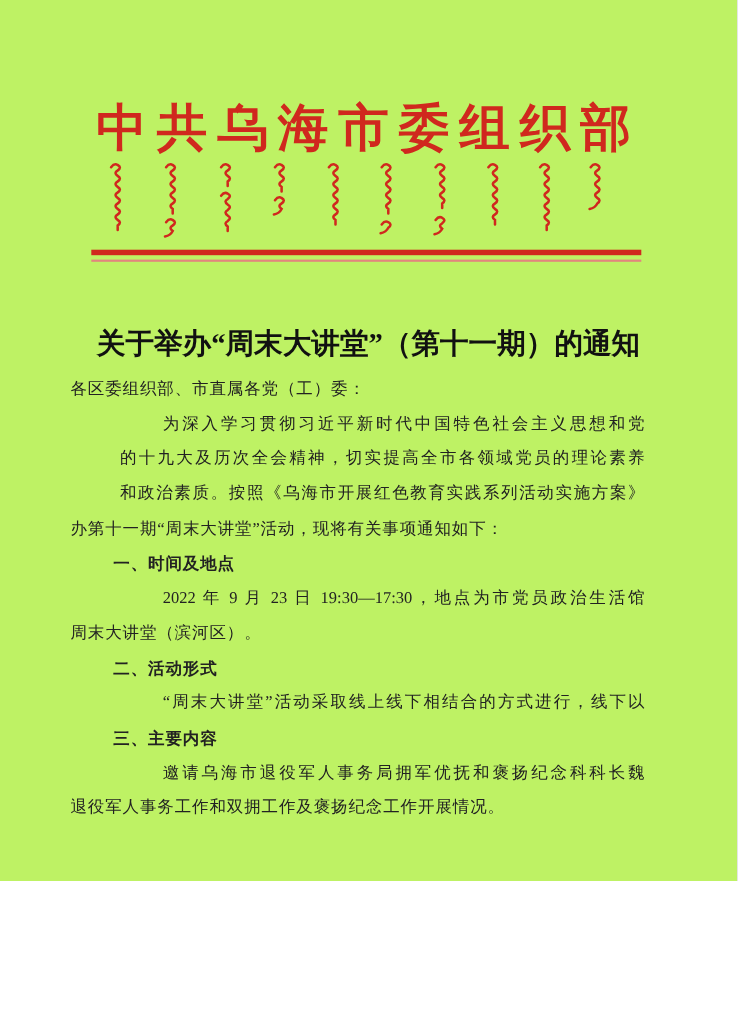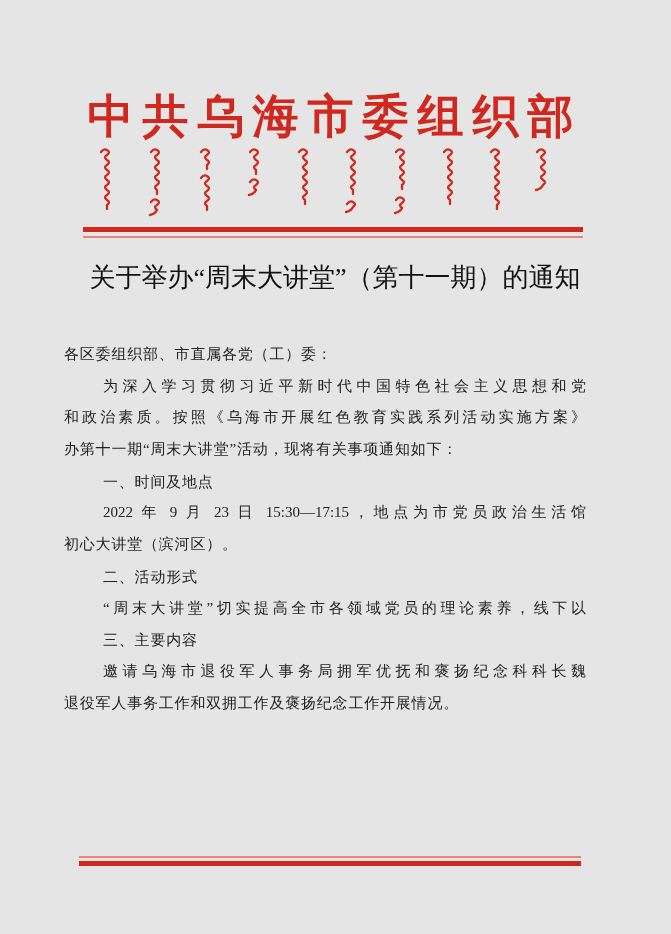--- a/index.html
+++ b/index.html
@@ -3,48 +3,48 @@
 <meta charset="utf-8">
 <style>
   :root{
     --red:#d0281e;
     --thin-rule:#e2867e;
     --title-black:#111111;
     --body-text:#222222;
   }
   html,body{margin:0;padding:0;background:#ffffff;}
   .page{
-    position:relative;width:670px;height:934px;background:#e5e5e5;
+    position:relative;width:670px;height:801px;background:#bef264;
     font-family:"Liberation Serif", serif;overflow:hidden;
     border-right:1px solid #e4e4e4;
   }
   .org-name{
     position:absolute;top:86px;left:0;width:100%;text-align:center;
     font-size:46px;font-weight:bold;color:var(--red);
     letter-spacing:9px;white-space:nowrap;
   }
   .mongolian{position:absolute;top:148px;left:0;width:100%;height:80px;}
   .mcol{position:absolute;top:0;}
   .rule{position:absolute;}
   .rule.top-thick{left:83px;width:500px;top:227px;height:5px;background:var(--red);}
   .rule.top-thin{left:83px;width:500px;top:236px;height:2px;background:var(--thin-rule);}
   .rule.bottom-thin{left:79px;width:502px;top:856px;height:2px;background:var(--thin-rule);}
   .rule.bottom-thick{left:79px;width:502px;top:861px;height:5px;background:var(--red);}
   .doc-title{
-    position:absolute;top:260px;left:0;width:100%;text-align:center;
-    font-size:26px;font-weight:normal;color:var(--title-black);white-space:nowrap;
+    position:absolute;top:295px;left:0;width:100%;text-align:center;
+    font-size:26px;font-weight:bold;color:var(--title-black);white-space:nowrap;
   }
   .body-block{
     position:absolute;top:339px;left:64px;width:522px;
     font-size:15px;color:var(--body-text);
   }
   .line{height:31.7px;line-height:31.7px;white-space:nowrap;letter-spacing:0.8px;overflow:visible;}
-  .line.fill{white-space:normal;text-align:justify;text-align-last:justify;letter-spacing:0;}
+  .line.fill{white-space:normal;text-align:justify;text-align-last:justify;letter-spacing:0;margin-left:45px;}
   .line.indent{text-indent:39px;}
-  .line.bold{font-weight:normal;font-family:"Liberation Sans", sans-serif;}
+  .line.bold{font-weight:bold;font-family:"Liberation Sans", sans-serif;}
 </style>
 </head>
 <body>
 
 <div class="page">
 
   <div class="org-name">中共乌海市委组织部</div>
 
   <div class="mongolian">
       <svg class="mcol" width="20" height="80" viewBox="0 0 20 80" style="left: 97px;">
@@ -85,27 +85,28 @@
     </div>
 
   <div class="rule top-thick"></div>
   <div class="rule top-thin"></div>
 
   <div class="doc-title">关于举办“周末大讲堂”（第十一期）的通知</div>
 
   <div class="body-block">
       <div class="line">各区委组织部、市直属各党（工）委：</div>
       <div class="line indent fill">为深入学习贯彻习近平新时代中国特色社会主义思想和党</div>
+      <div class="line fill">的十九大及历次全会精神，切实提高全市各领域党员的理论素养</div>
       <div class="line fill">和政治素质。按照《乌海市开展红色教育实践系列活动实施方案》</div>
       <div class="line">办第十一期“周末大讲堂”活动，现将有关事项通知如下：</div>
       <div class="line indent bold">一、时间及地点</div>
-      <div class="line indent fill">2022 年 9 月 23 日 15:30—17:15，地点为市党员政治生活馆</div>
-      <div class="line">初心大讲堂（滨河区）。</div>
+      <div class="line indent fill">2022 年 9 月 23 日 19:30—17:30，地点为市党员政治生活馆</div>
+      <div class="line">周末大讲堂（滨河区）。</div>
       <div class="line indent bold">二、活动形式</div>
-      <div class="line indent fill">“周末大讲堂”切实提高全市各领域党员的理论素养，线下以</div>
+      <div class="line indent fill">“周末大讲堂”活动采取线上线下相结合的方式进行，线下以</div>
       <div class="line indent bold">三、主要内容</div>
       <div class="line indent fill">邀请乌海市退役军人事务局拥军优抚和褒扬纪念科科长魏</div>
       <div class="line">退役军人事务工作和双拥工作及褒扬纪念工作开展情况。</div>
     </div>
 
   <div class="rule bottom-thin"></div>
   <div class="rule bottom-thick"></div>
 
 </div>
 

